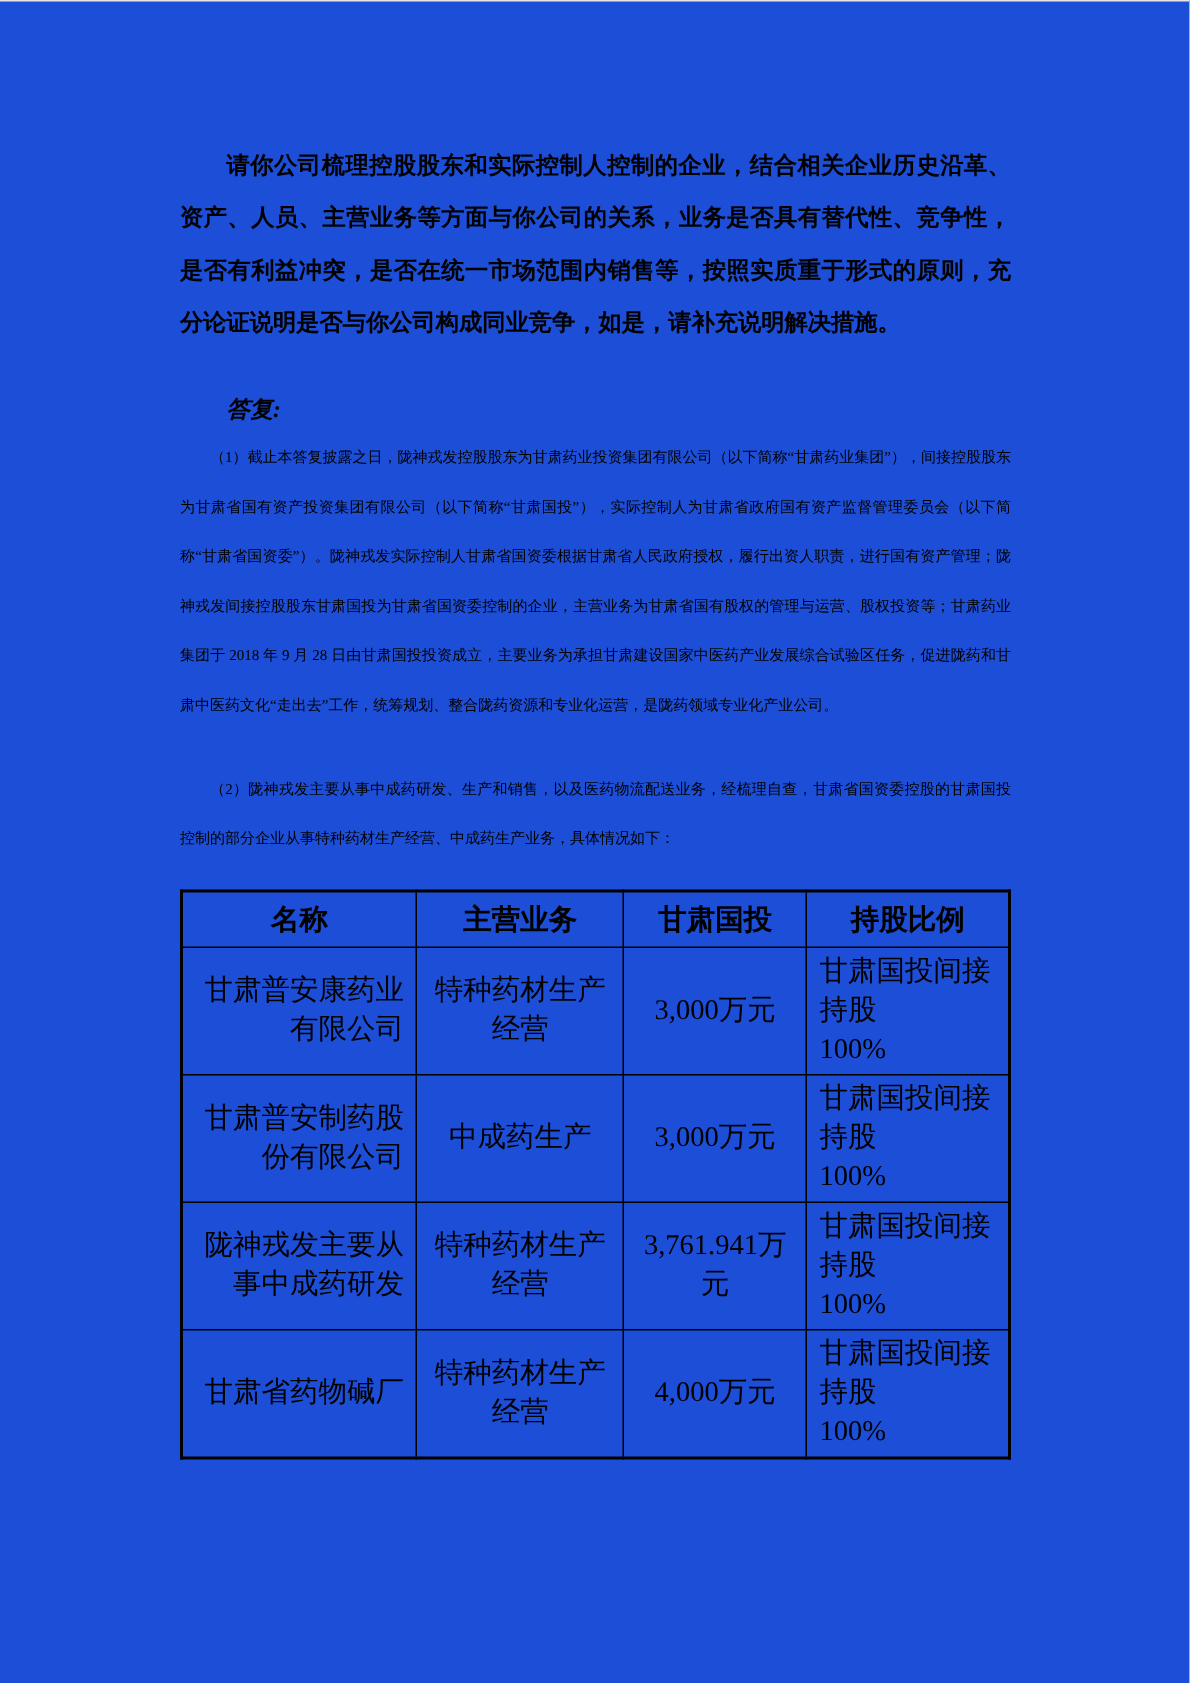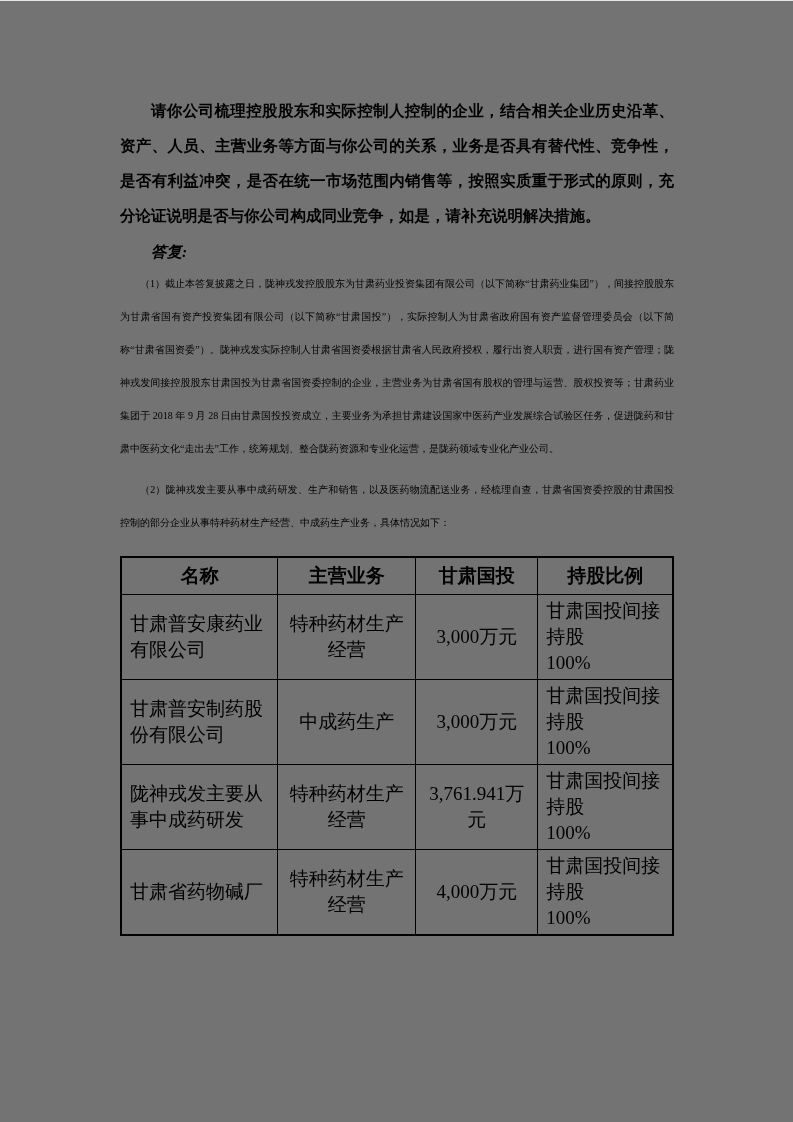--- a/index.html
+++ b/index.html
@@ -1,21 +1,21 @@
 <!DOCTYPE html>
 <html><head>
 <meta charset="utf-8">
 <style>
   * { box-sizing: border-box; }
   html, body { margin: 0; padding: 0; background: #ffffff; }
   .page {
     position: relative;
     width: 793px;
     height: 1122px;
-    background: #737373;
+    background: #1d4ed8;
     color: #000000;
     font-family: "Liberation Serif", "DejaVu Serif", serif;
     border-top: 1px solid #e6e6e6;
     overflow: hidden;
     text-decoration: underline;
   }
   .content {
     position: absolute;
     left: 120px;
     top: 92px;
@@ -23,35 +23,35 @@
   }
   .question {
     margin: 0;
     font-size: 15.5px;
     font-weight: 700;
     line-height: 35px;
     text-align: justify;
     text-indent: 2em;
   }
   .reply-label {
-    margin: 4px 0 0 0;
+    margin: 26px 0 0 0;
     font-size: 15.5px;
     font-weight: 700;
     font-style: italic;
     line-height: 30px;
     text-indent: 2em;
   }
   .body-para {
     margin: 0;
     font-size: 10px;
     line-height: 33px;
     text-align: justify;
     text-indent: 2em;
   }
-  .para-gap { margin-top: 8px; }
+  .para-gap { margin-top: 23px; }
   table.companies {
     width: 100%;
     margin-top: 17px;
     border-collapse: collapse;
     table-layout: fixed;
     border: 2px solid #000;
   }
   table.companies th, table.companies td {
     border: 1px solid #000;
     font-size: 19px;
@@ -65,21 +65,21 @@
   }
   table.companies td {
     height: 51px;
     line-height: 26px;
     padding: 3px 8px;
   }
   col.c1 { width: 28.4%; }
   col.c2 { width: 25.0%; }
   col.c3 { width: 22.1%; }
   col.c4 { width: 24.5%; }
-  td.cell-name { text-align: left; }
+  td.cell-name { text-align: right; }
   td.cell-biz  { text-align: center; }
   td.cell-cap  { text-align: center; }
   td.cell-hold { text-align: left; white-space: pre-line; }
 </style>
 </head>
 <body>
 
 <div class="page">
   <div class="content">
 

